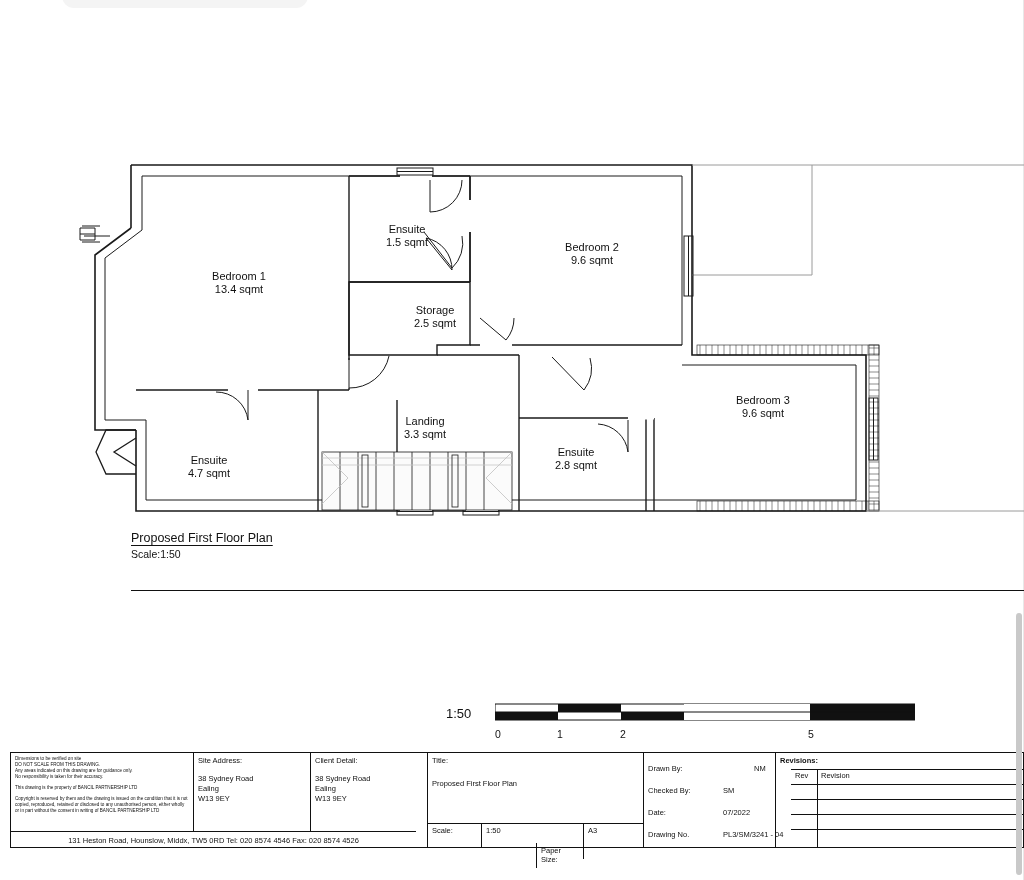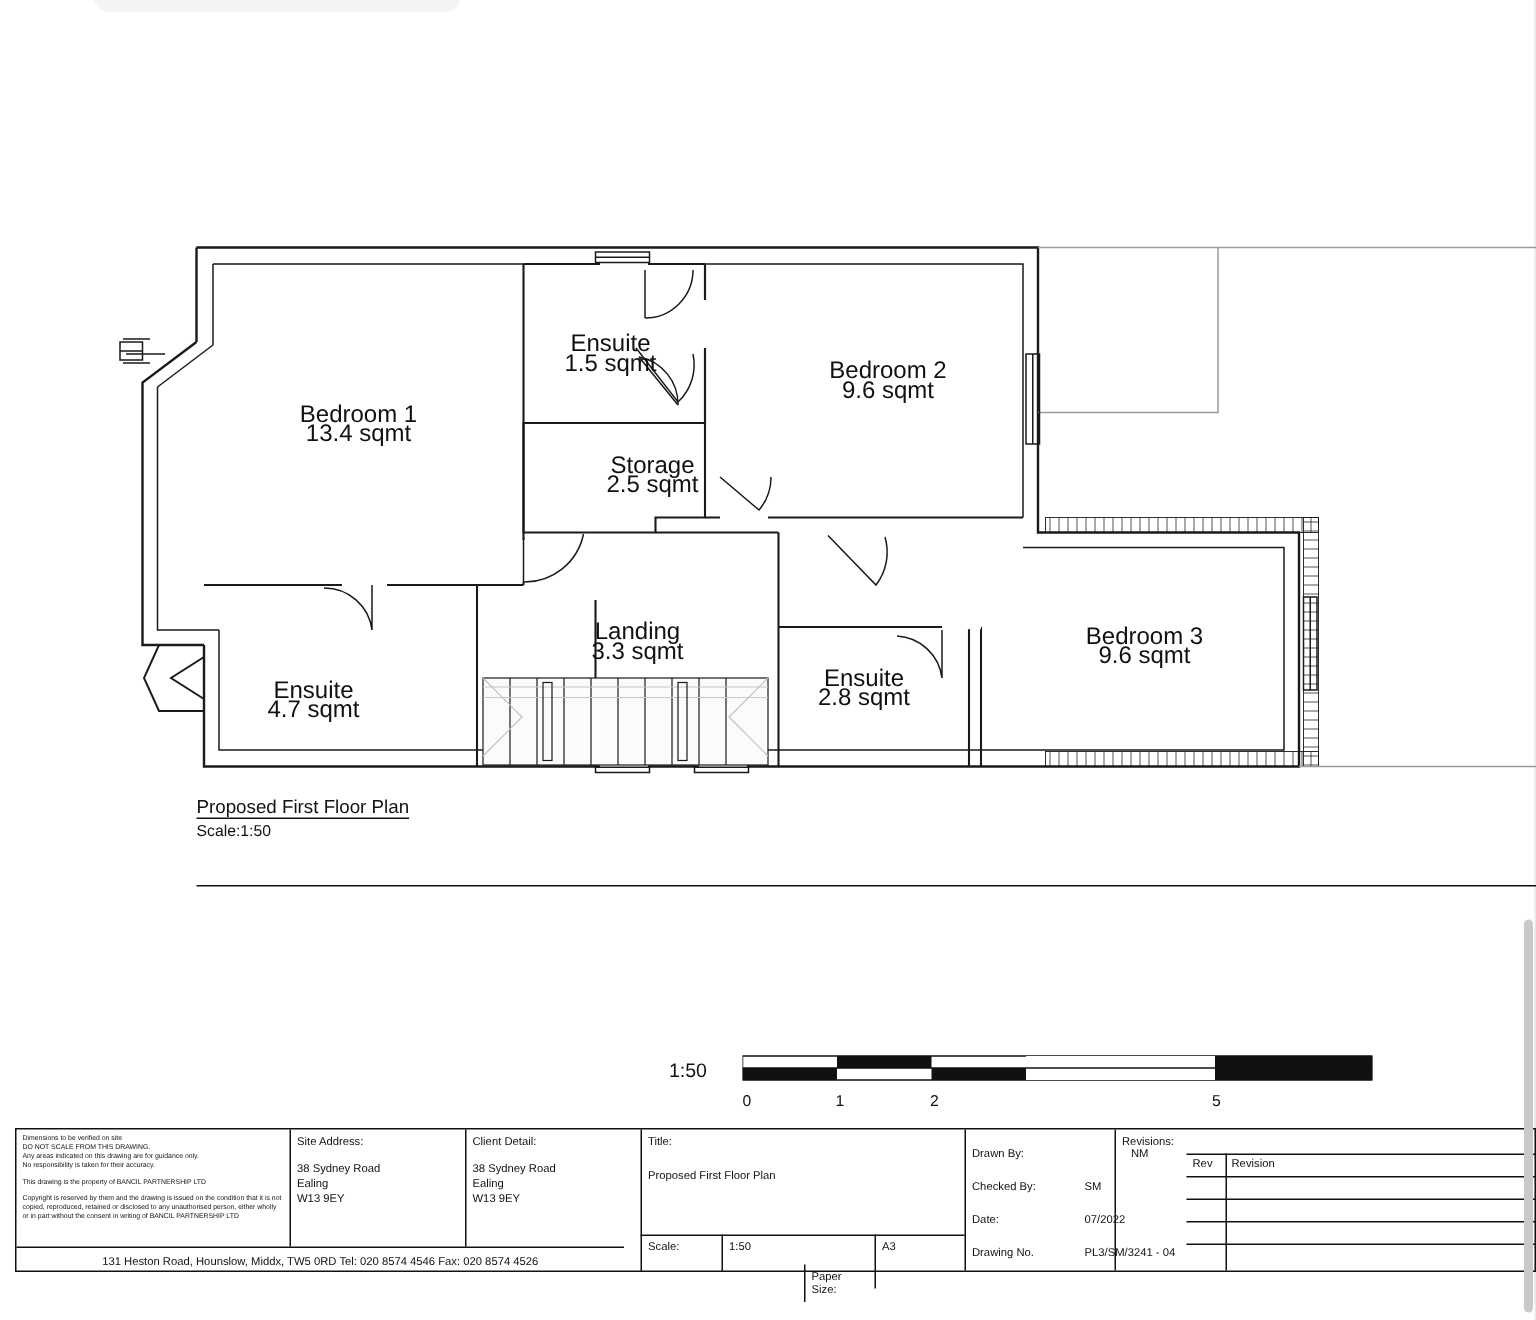--- a/index.html
+++ b/index.html
@@ -35,21 +35,21 @@
   .plan {
     position: absolute;
     left: 0; top: 0;
     width: 1024px; height: 620px;
   }
   .plan svg { display: block; }
 
   .room-label {
     position: absolute;
     text-align: center;
-    font-size: 16px;
+    font-size: 11px;
     line-height: 13px;
     color: #111;
     white-space: nowrap;
   }
   .room-label .nm { display: block; }
   .room-label .ar { display: block; }
 
   
   .plan-title {
     position: absolute;
@@ -428,21 +428,21 @@
     <div class="room-label" style="left:528px; top:241px; width:128px;">
       <span class="nm">Bedroom 2</span>
       <span class="ar">9.6 sqmt</span>
     </div>
 
     <div class="room-label" style="left:378px; top:304px; width:114px;">
       <span class="nm">Storage</span>
       <span class="ar">2.5 sqmt</span>
     </div>
 
-    <div class="room-label" style="left:700px; top:418px; width:126px;">
+    <div class="room-label" style="left:700px; top:394px; width:126px;">
       <span class="nm">Bedroom 3</span>
       <span class="ar">9.6 sqmt</span>
     </div>
 
     <div class="room-label" style="left:368px; top:415px; width:114px;">
       <span class="nm">Landing</span>
       <span class="ar">3.3 sqmt</span>
     </div>
 
     <div class="room-label" style="left:522px; top:446px; width:108px;">
@@ -538,21 +538,21 @@
         <div style="position:absolute; left:75px; top:8px;margin-left:31px;">NM</div>
         <div style="position:absolute; left:0; top:30px;">Checked By:</div>
         <div style="position:absolute; left:75px; top:30px;">SM</div>
         <div style="position:absolute; left:0; top:52px;">Date:</div>
         <div style="position:absolute; left:75px; top:52px;">07/2022</div>
         <div style="position:absolute; left:0; top:74px;">Drawing No.</div>
         <div style="position:absolute; left:75px; top:74px;">PL3/SM/3241 - 04</div>
       </div>
     </div>
 
-    <div class="tb-cell" style="left:732px; top:0; width:234px; height:94px;">
+    <div class="tb-cell" style="left:764px; top:0; width:234px; height:94px;font-weight:bold;">
       <div class="tb-head">Revisions:</div>
     </div>
     <div class="tb-hline" style="left:780px; top:16px; width:234px;"></div>
     <div class="tb-hline" style="left:780px; top:31px; width:234px;"></div>
     <div class="tb-hline" style="left:780px; top:46px; width:234px;"></div>
     <div class="tb-hline" style="left:780px; top:61px; width:234px;"></div>
     <div class="tb-hline" style="left:780px; top:76px; width:234px;"></div>
     <div class="tb-vline" style="left:806px; top:16px; height:78px;"></div>
     <div style="position:absolute; left:784px; top:18px; font-size:7.5px;">Rev</div>
     <div style="position:absolute; left:810px; top:18px; font-size:7.5px;">Revision</div>

